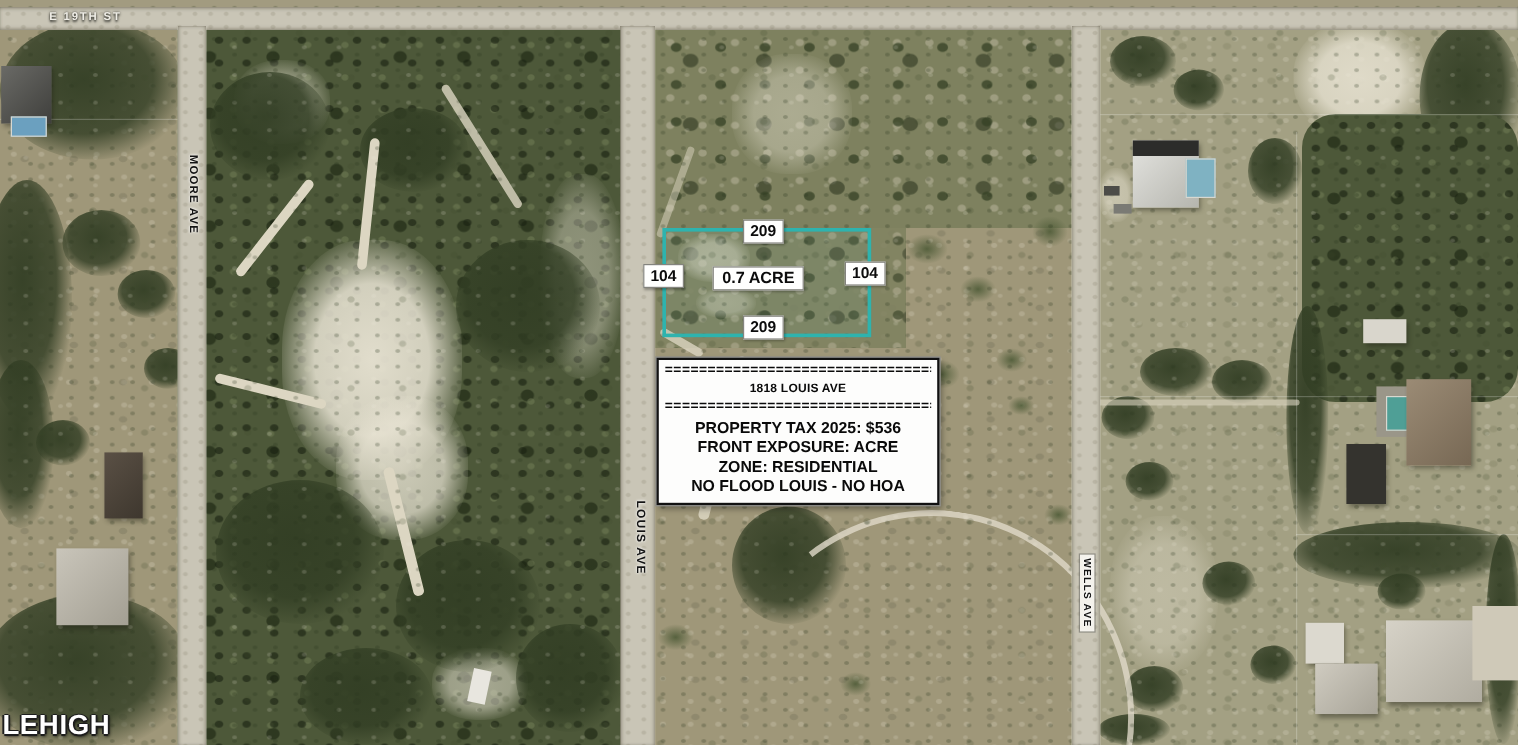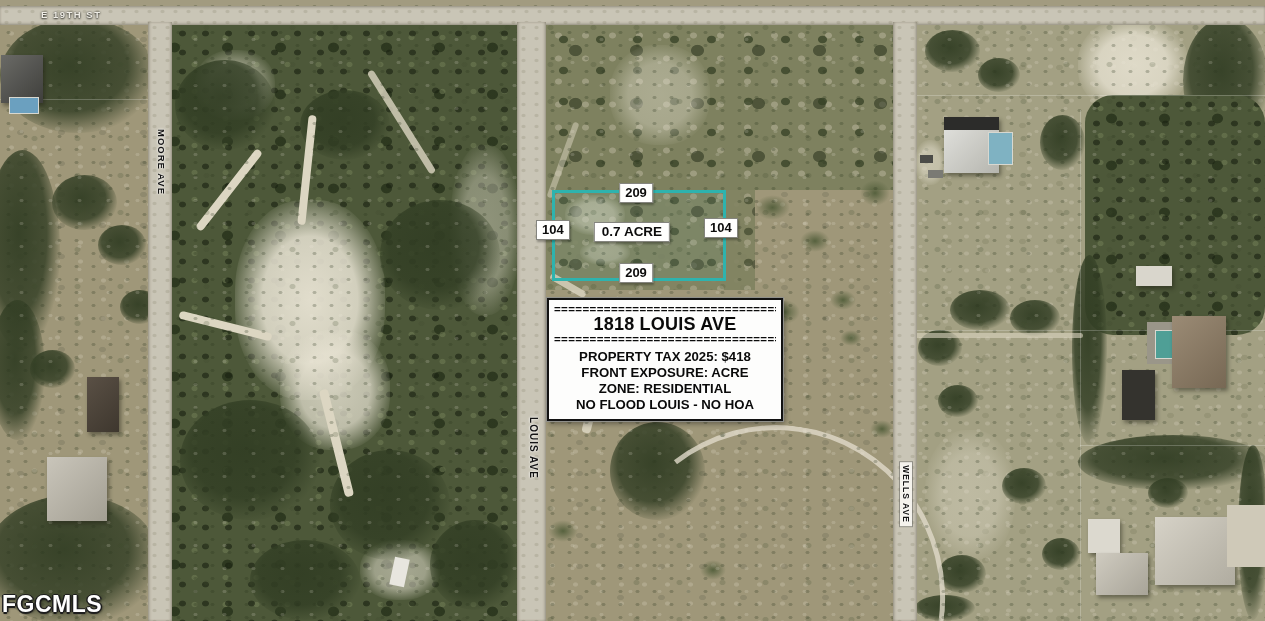--- a/index.html
+++ b/index.html
@@ -59,21 +59,21 @@
   .dim{background:#fffffe;border:1px solid #84847e;font-weight:700;font-size:13px;
     line-height:18px;color:#0c0c0c;padding:0 5px;white-space:nowrap;
     box-shadow:1px 1.5px 2px rgba(0,0,0,.3);}
   .acre{font-size:13.5px;padding:0 7px;}
   
   #infobox{width:228px;background:#fdfdfc;border:2px solid #121212;color:#0a0a0a;
     box-shadow:0 0 0 1px #8f8f8a,2px 3px 5px rgba(0,0,0,.35);
     text-align:center;padding:3px 2px 6px;}
   #infobox .sep{font-weight:700;font-size:11.5px;line-height:11px;letter-spacing:.4px;
     white-space:nowrap;overflow:hidden;margin:1px 3px;}
-  #infobox .addr{font-weight:700;font-size:18px;line-height:17px;letter-spacing:.2px;}
+  #infobox .addr{font-weight:700;font-size:10px;line-height:17px;letter-spacing:.2px;}
   #infobox .details{margin-top:4px;}
   #infobox .detail{font-weight:700;font-size:13.2px;line-height:16px;}
   
   #watermark{font-size:23px;font-weight:700;color:#ffffff;letter-spacing:.5px;
     text-shadow:-1.5px 0 0 #1e1e1e,1.5px 0 0 #1e1e1e,0 -1.5px 0 #1e1e1e,0 1.5px 0 #1e1e1e,1px 1px 3px #000;}
 </style>
 </head>
 <body>
 
 <div id="stage">
@@ -196,22 +196,22 @@
   <span class="abs dim" style="left:636px;top:263px;transform:translateX(-50%)">209</span>
   <span class="abs dim" style="left:536px;top:220px">104</span>
   <span class="abs dim" style="left:704px;top:218px">104</span>
   <span class="abs dim acre" style="left:632px;top:222px;transform:translateX(-50%)">0.7 ACRE</span>
 
   <div id="infobox" class="abs" style="left:547px;top:298px">
     <div class="sep">==================================</div>
     <div class="addr">1818 LOUIS AVE</div>
     <div class="sep">==================================</div>
     <div class="details">
-      <div class="detail">PROPERTY TAX 2025: $418</div>
+      <div class="detail">PROPERTY TAX 2025: $536</div>
       <div class="detail">FRONT EXPOSURE: ACRE</div>
       <div class="detail">ZONE: RESIDENTIAL</div>
       <div class="detail">NO FLOOD LOUIS - NO HOA</div>
     </div>
   </div>
 
-  <span id="watermark" class="abs" style="left:2px;top:591px">FGCMLS</span>
+  <span id="watermark" class="abs" style="left:2px;top:591px">LEHIGH</span>
 
 </div>
 
 </body></html>

